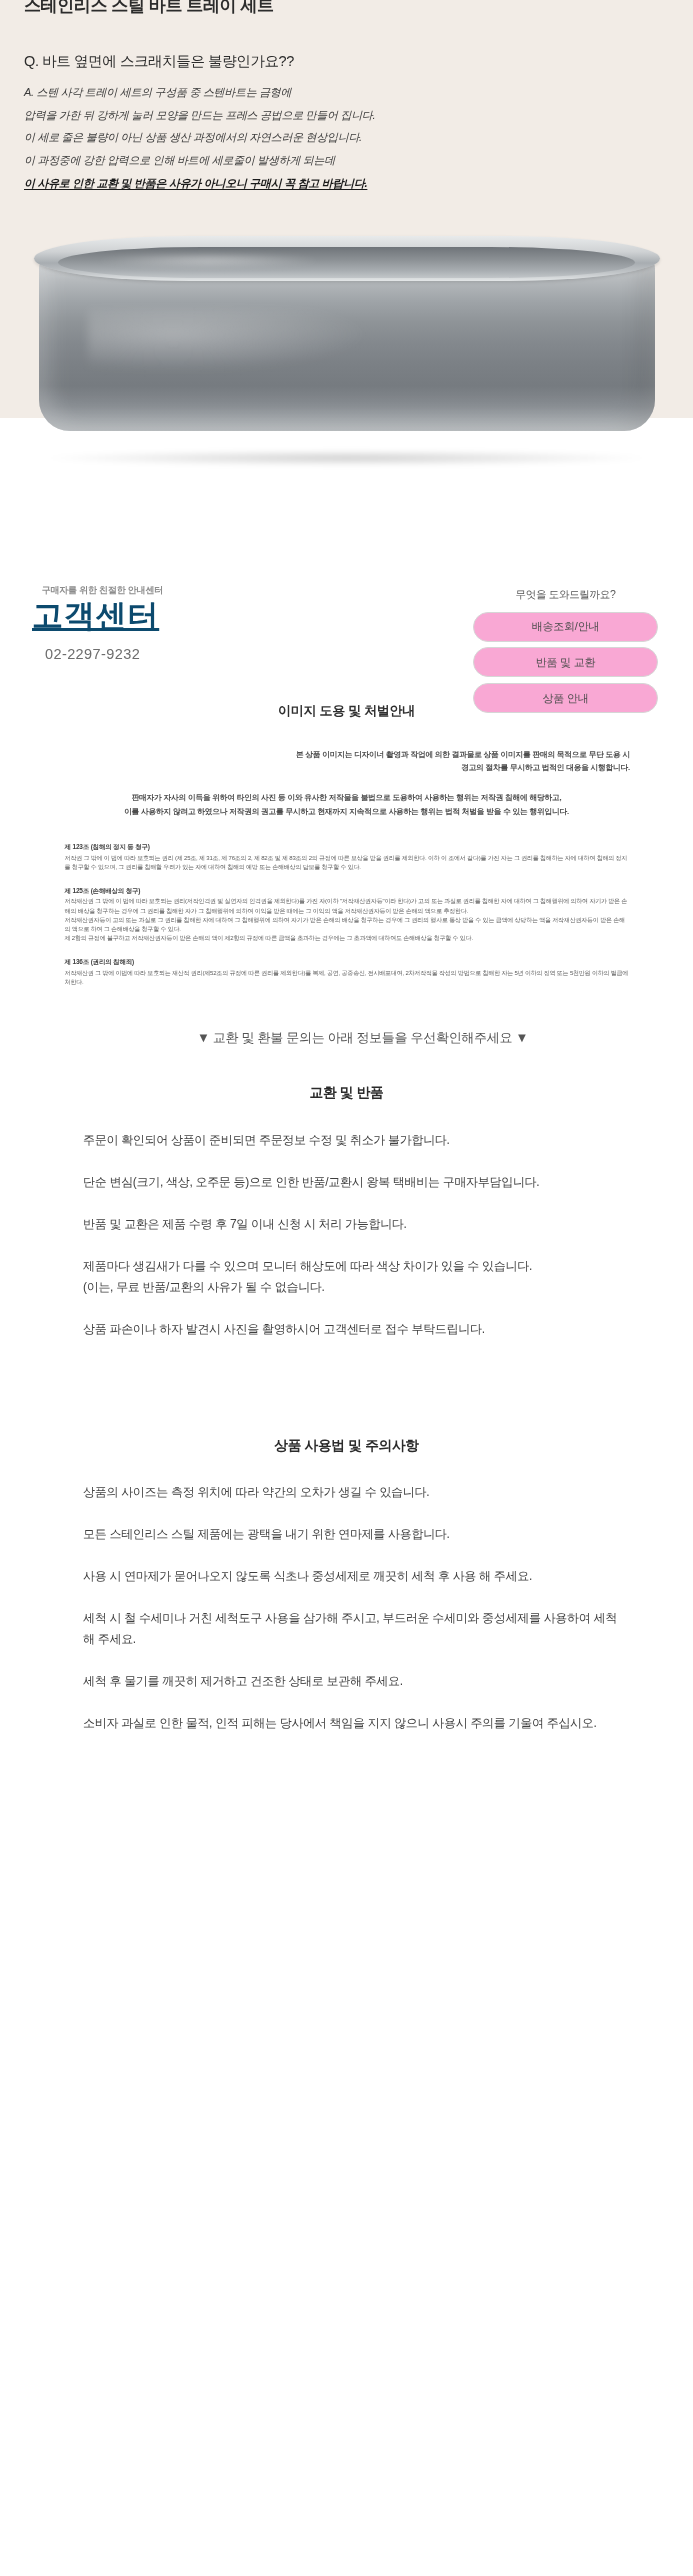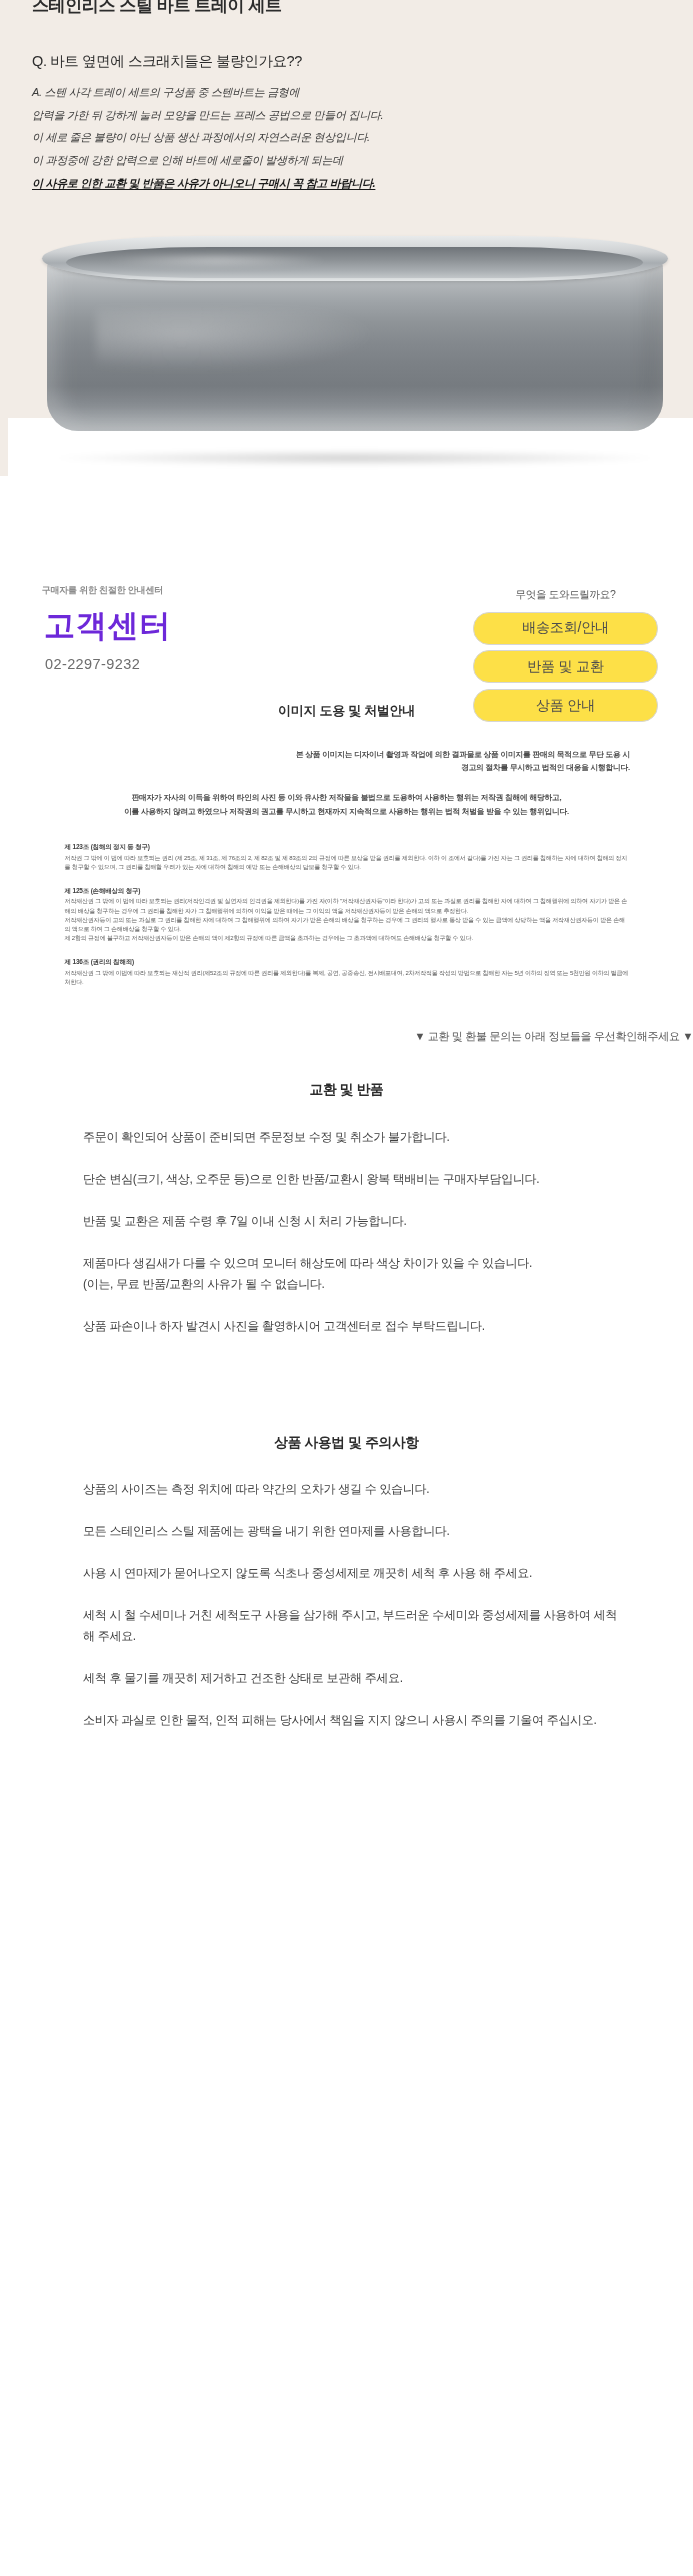--- a/index.html
+++ b/index.html
@@ -16,21 +16,21 @@
   }
   .page {
     width: 693px;
     position: relative;
     overflow: hidden;
   }
 
   
   .notice-block {
     background: #f2ece6;
-    padding: 0 0 0 8px;
+    padding: 0 0 0 0;
     position: relative;
   }
   .notice-inner {
     padding: 0 24px;
   }
   .notice-title {
     font-size: 17px;
     font-weight: bold;
     color: #2c2c2c;
     letter-spacing: -0.4px;
@@ -160,24 +160,25 @@
   .cs-sub {
     font-size: 9px;
     color: #8d8d8d;
     letter-spacing: -0.2px;
     margin: 0 0 1.6px 9.7px;
     font-weight: bold;
   }
   .cs-title {
     font-size: 31px;
     font-weight: bold;
-    color: #6d28d9;
+    color: #0c4a6e;
     letter-spacing: 0.8px;
-    margin: 12px;
+    margin: 0;
     line-height: 1.1;
+    text-decoration: underline;
   }
   .cs-phone {
     font-size: 14.5px;
     color: #6d6d6d;
     letter-spacing: 0.4px;
     margin: 13px 0 0 13px;
   }
   .cs-right {
     position: absolute;
     right: 35px;
@@ -189,23 +190,23 @@
     font-size: 10.5px;
     color: #555555;
     letter-spacing: -0.3px;
     margin: 0 0 9.7px 0;
   }
   .cs-btn {
     display: block;
     width: 100%;
     border: 0.8px solid #d6d6d6;
     border-radius: 16px;
-    background: #fde047;
+    background: #f9a8d4;
     color: #4d4d4d;
-    font-size: 14px;
+    font-size: 11px;
     letter-spacing: -0.2px;
     padding: 6.5px 0;
     margin-bottom: 5.6px;
     cursor: pointer;
     font-family: inherit;
     text-align: center;
   }
 
   
   .copy-section {
@@ -251,22 +252,22 @@
   .law-text {
     font-size: 6px;
     color: #5a5a5a;
     line-height: 1.55;
     margin: 0;
     letter-spacing: -0.2px;
   }
 
   
   .arrow-bar {
-    text-align: right;
-    font-size: 11px;
+    text-align: center;
+    font-size: 13px;
     color: #555555;
     letter-spacing: -0.3px;
     padding: 27.4px 0 0 0;
     margin-left: 32px;
   }
 
   
   .policy {
     padding: 37px 65px 0 65px;
   }

